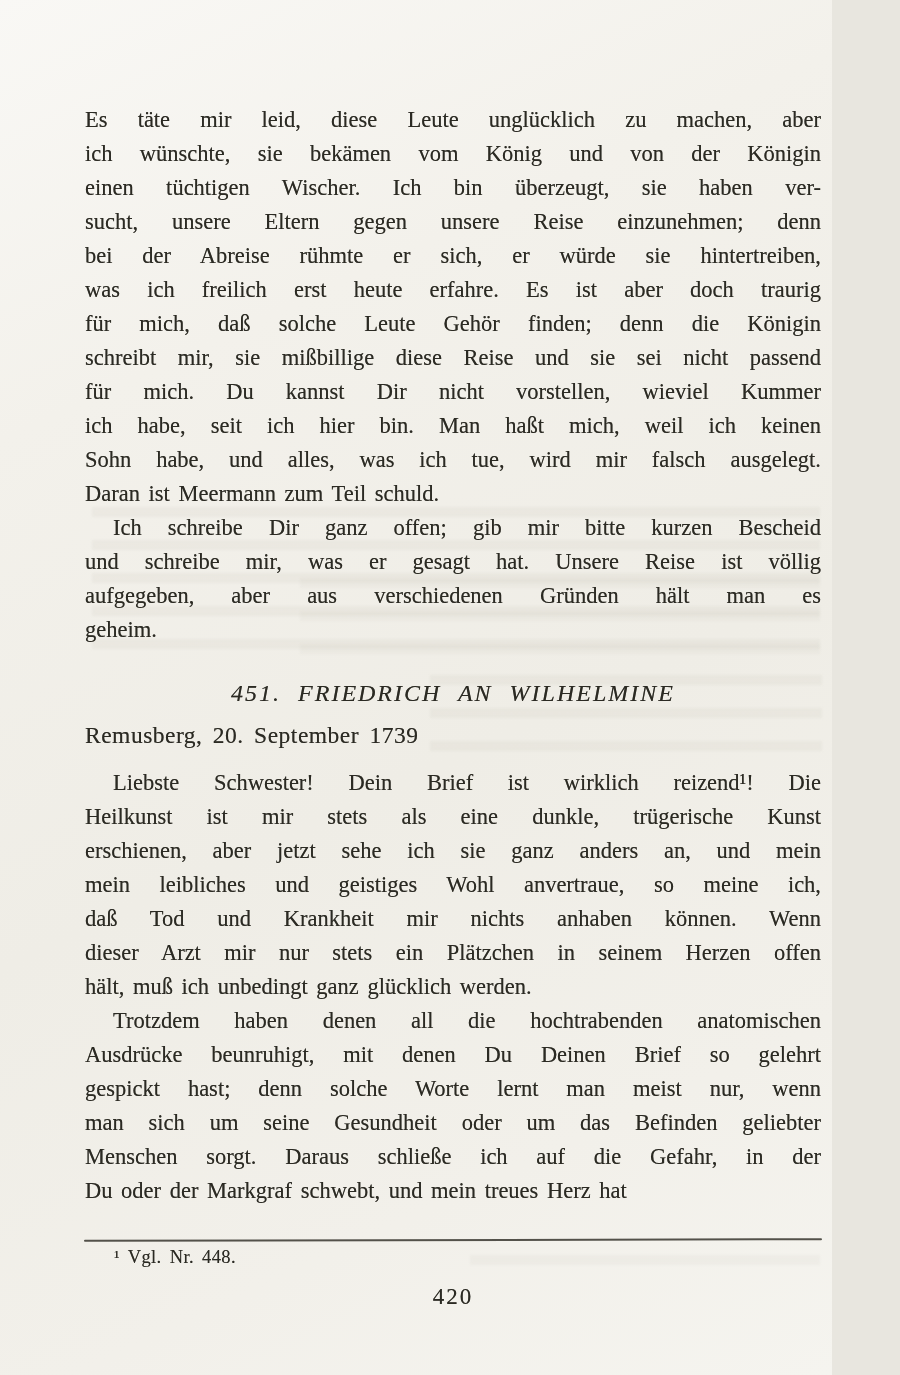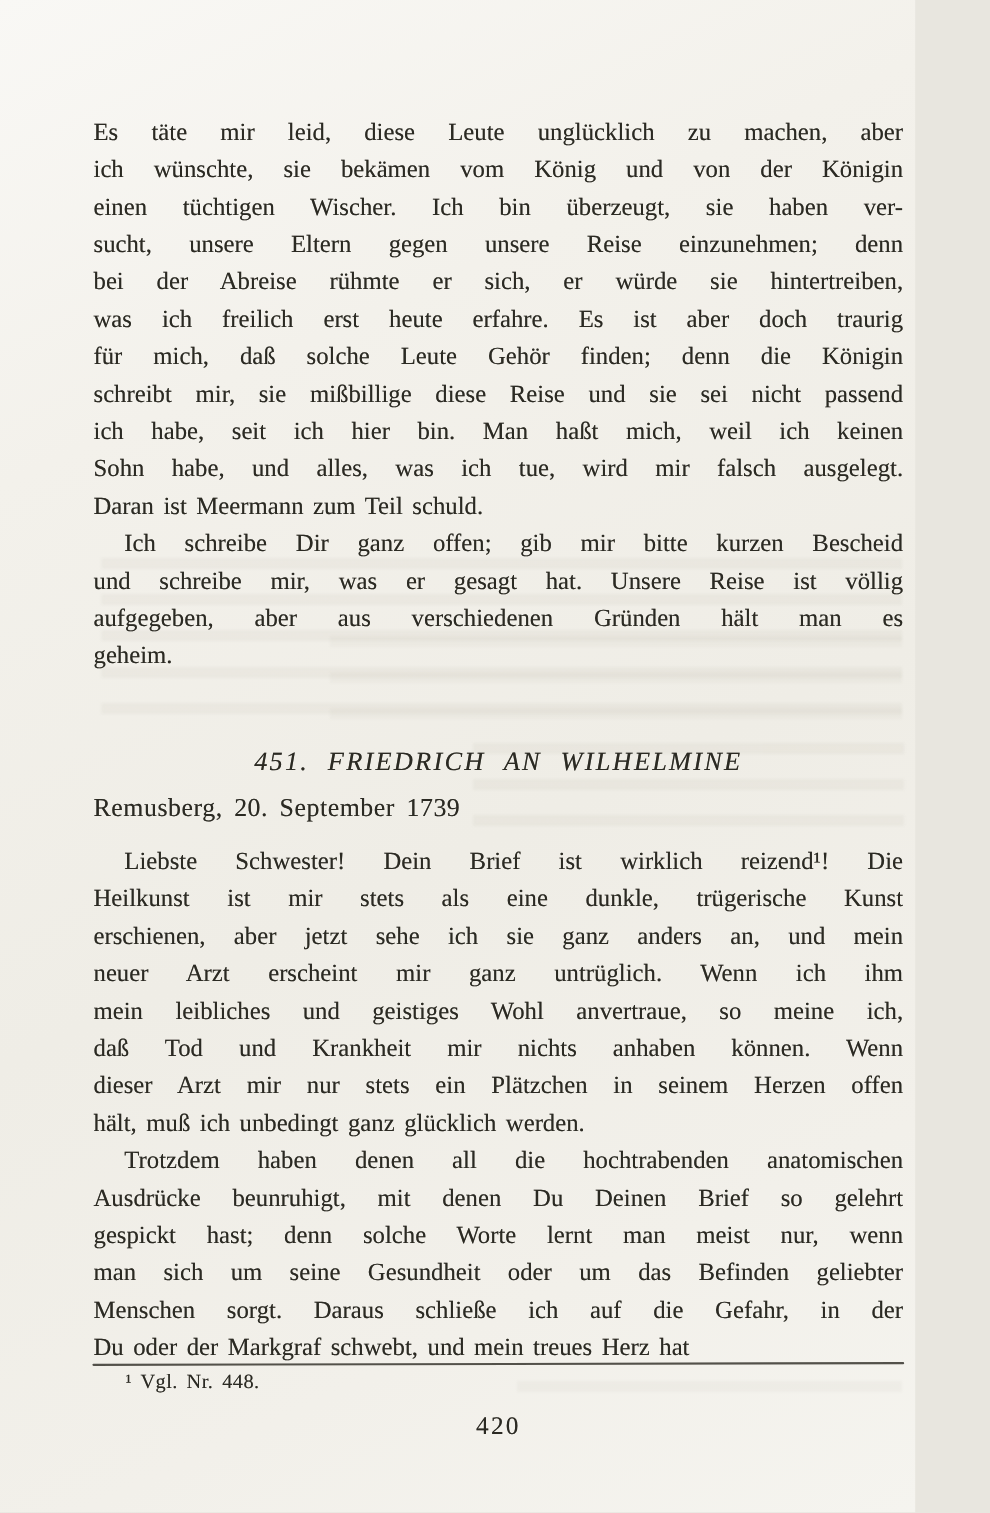--- a/index.html
+++ b/index.html
@@ -84,20 +84,21 @@
   <div class="textblock" style="top:103px;">
       <div class="paragraph">
         <div class="line">Es täte mir leid, diese Leute unglücklich zu machen, aber</div>
         <div class="line">ich wünschte, sie bekämen vom König und von der Königin</div>
         <div class="line">einen tüchtigen Wischer. Ich bin überzeugt, sie haben ver-</div>
         <div class="line">sucht, unsere Eltern gegen unsere Reise einzunehmen; denn</div>
         <div class="line">bei der Abreise rühmte er sich, er würde sie hintertreiben,</div>
         <div class="line">was ich freilich erst heute erfahre. Es ist aber doch traurig</div>
         <div class="line">für mich, daß solche Leute Gehör finden; denn die Königin</div>
         <div class="line">schreibt mir, sie mißbillige diese Reise und sie sei nicht passend</div>
+        <div class="line">für mich. Du kannst Dir nicht vorstellen, wieviel Kummer</div>
         <div class="line">ich habe, seit ich hier bin. Man haßt mich, weil ich keinen</div>
         <div class="line">Sohn habe, und alles, was ich tue, wird mir falsch ausgelegt.</div>
         <div class="line last">Daran ist Meermann zum Teil schuld.</div>
       </div>
       <div class="paragraph">
         <div class="line indent">Ich schreibe Dir ganz offen; gib mir bitte kurzen Bescheid</div>
         <div class="line">und schreibe mir, was er gesagt hat. Unsere Reise ist völlig</div>
         <div class="line">aufgegeben, aber aus verschiedenen Gründen hält man es</div>
         <div class="line last">geheim.</div>
       </div>
@@ -105,21 +106,20 @@
 
   <div class="letter-heading">451. FRIEDRICH AN WILHELMINE</div>
 
   <div class="dateline">Remusberg, 20. September 1739</div>
 
   <div class="textblock" style="top:766px;">
       <div class="paragraph">
         <div class="line indent">Liebste Schwester! Dein Brief ist wirklich reizend¹! Die</div>
         <div class="line">Heilkunst ist mir stets als eine dunkle, trügerische Kunst</div>
         <div class="line">erschienen, aber jetzt sehe ich sie ganz anders an, und mein</div>
-        <div class="line">neuer Arzt erscheint mir ganz untrüglich. Wenn ich ihm</div>
         <div class="line">mein leibliches und geistiges Wohl anvertraue, so meine ich,</div>
         <div class="line">daß Tod und Krankheit mir nichts anhaben können. Wenn</div>
         <div class="line">dieser Arzt mir nur stets ein Plätzchen in seinem Herzen offen</div>
         <div class="line last">hält, muß ich unbedingt ganz glücklich werden.</div>
       </div>
       <div class="paragraph">
         <div class="line indent">Trotzdem haben denen all die hochtrabenden anatomischen</div>
         <div class="line">Ausdrücke beunruhigt, mit denen Du Deinen Brief so gelehrt</div>
         <div class="line">gespickt hast; denn solche Worte lernt man meist nur, wenn</div>
         <div class="line">man sich um seine Gesundheit oder um das Befinden geliebter</div>

